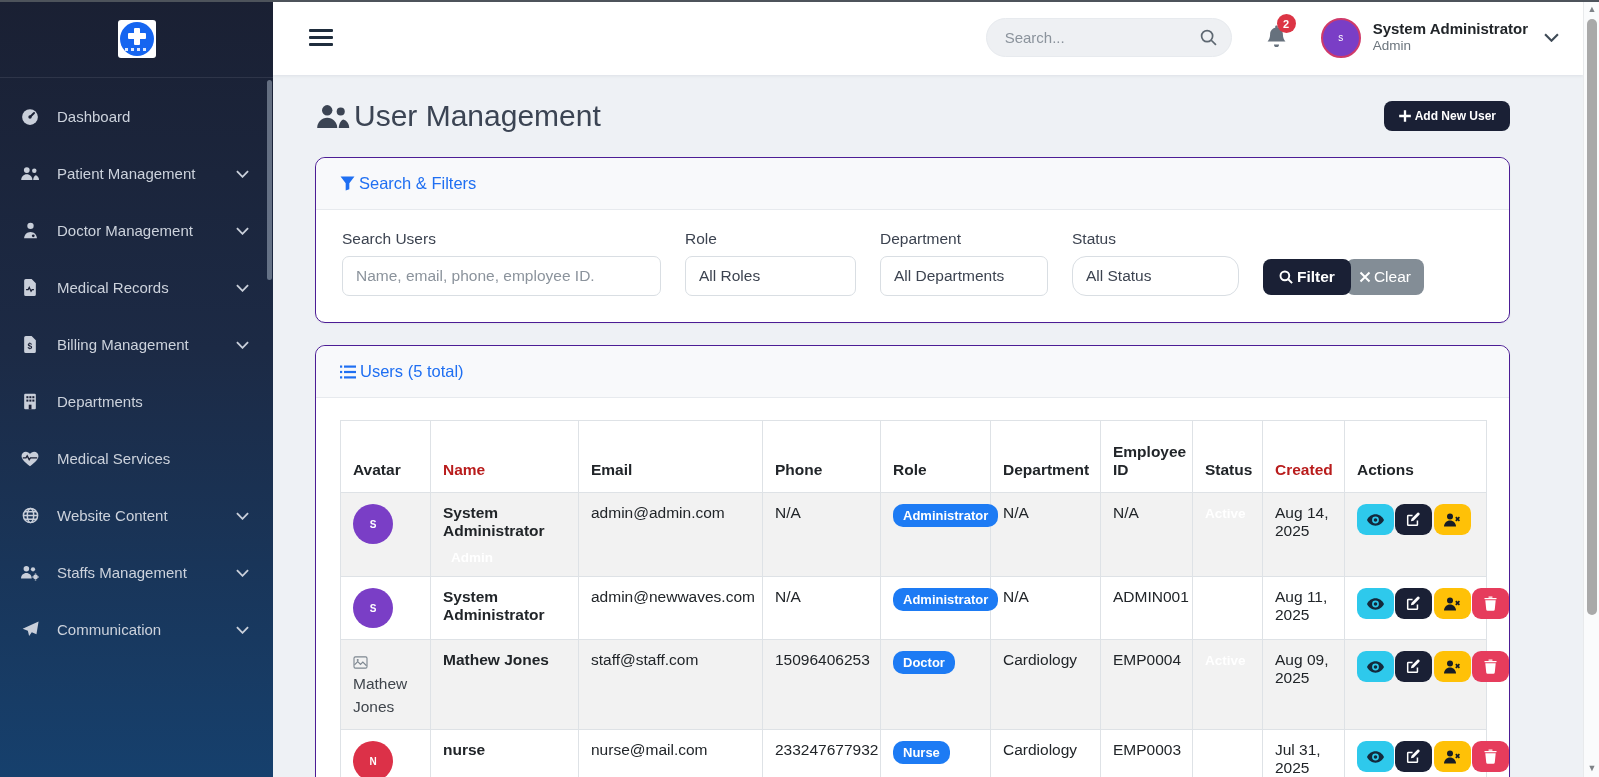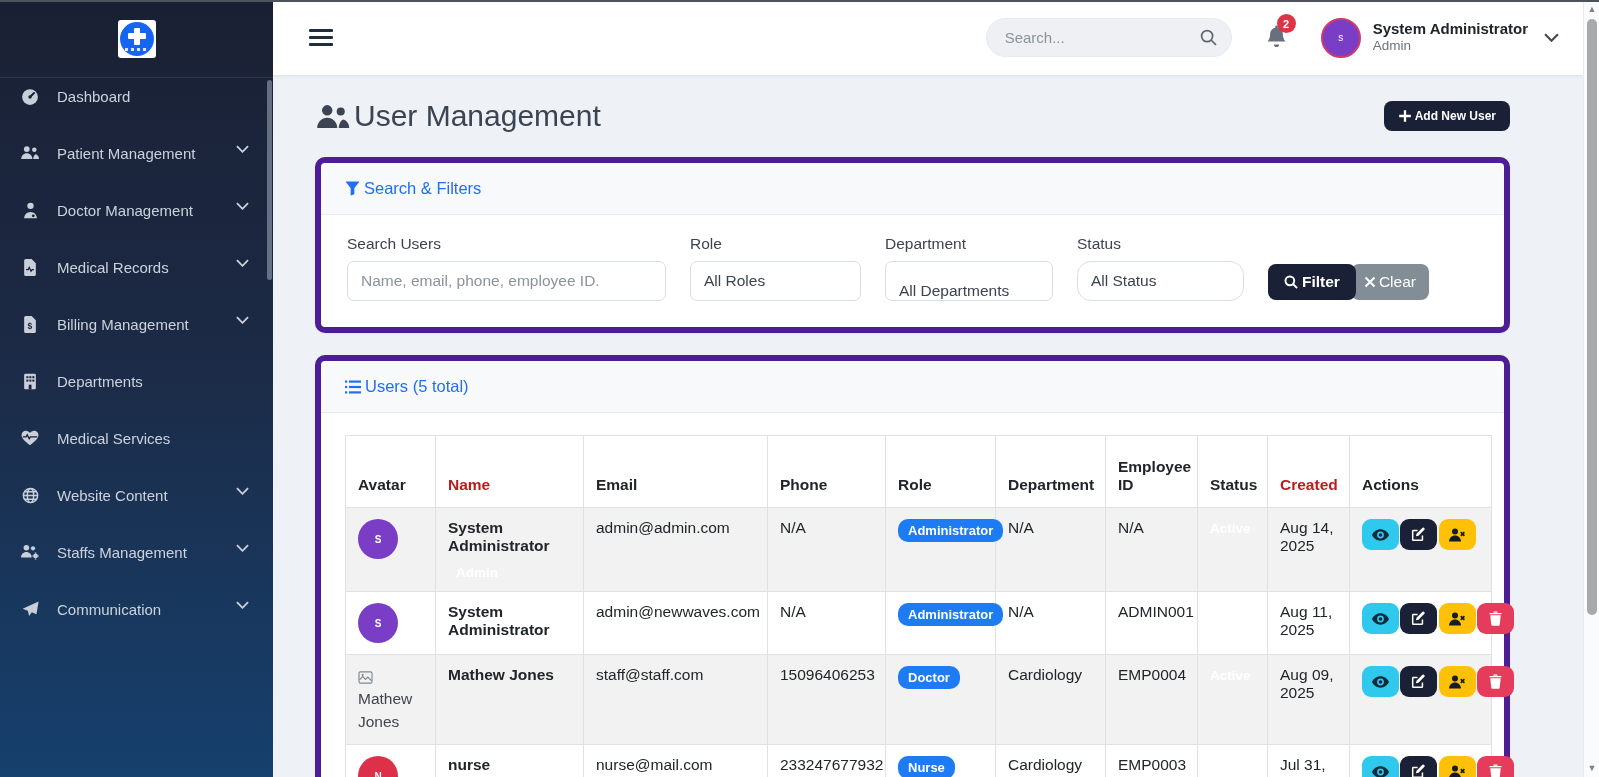--- a/index.html
+++ b/index.html
@@ -12,21 +12,21 @@
     background:linear-gradient(180deg,#1a2033 0%,#1c2a45 45%,#16406d 100%); z-index:5; }
   .logo-area { height:78px; display:flex; align-items:center; justify-content:center;
     border-bottom:1px solid rgba(255,255,255,.09); }
   .logo-sq { width:38px; height:38px; background:#fff; border-radius:3px; display:flex; align-items:center; justify-content:center; }
   .logo-circle { width:34px; height:34px; background:#1565f0; border-radius:50%; position:relative; }
   .logo-circle .cross-v { position:absolute; left:14px; top:6px; width:6px; height:17px; background:#fff; border-radius:1px; }
   .logo-circle .cross-h { position:absolute; left:8px; top:11.5px; width:18px; height:6px; background:#fff; border-radius:1px; }
   .logo-circle .pulse { position:absolute; left:5px; bottom:5px; width:24px; height:3px;
     background:repeating-linear-gradient(90deg,#fff 0 3px,transparent 3px 6px); opacity:.85; }
   .nav { padding-top:10px; }
-  .nav-item { height:57px; display:flex; align-items:flex-start; padding:0 24px 0 20px; gap:17px;
+  .nav-item { height:57px; display:flex; align-items:center; padding:0 24px 0 20px; gap:17px;
     color:#ccd2dc; font-size:15px; cursor:pointer; }
   .nav-item .nicon { width:20px; flex:none; display:flex; justify-content:center; color:#c9cfda; }
   .nav-item .chev { margin-left:auto; color:#c9cfda; display:flex; }
   .side-scroll-thumb { position:absolute; right:1px; top:80px; width:5px; height:200px;
     background:rgba(190,203,220,.45); border-radius:3px; }
 
   
   .main { flex:1; display:flex; flex-direction:column; min-width:0; margin-right:16px; }
   .topbar { height:75px; background:#fff; display:flex; align-items:center;
     padding:0 24px 0 36px; box-shadow:0 1px 3px rgba(30,40,60,.08); position:relative; z-index:4; }
@@ -51,33 +51,33 @@
   .user-menu .chev { margin-left:16px; color:#3e4a56; display:flex; }
 
   .content { flex:1; padding:22px 73px 0 42px; overflow:hidden; }
 
   .title-row { display:flex; align-items:center; justify-content:space-between; margin:2px 0 24px; }
   .page-title { display:flex; align-items:center; gap:3px; font-size:30px; font-weight:500; color:#3b4453; }
   .btn-add { display:flex; align-items:center; gap:3px; background:#1a2035; color:#fff; border:none;
     font-family:"Liberation Sans",sans-serif; font-size:12px; font-weight:bold; padding:8px 14px;
     border-radius:8px; cursor:pointer; }
 
-  .card { background:#fff; border:6px solid #4c1d95; border-radius:10px; box-shadow:0 1px 2px rgba(30,40,60,.05);
+  .card { background:#fff; border:1px solid #4c1d95; border-radius:10px; box-shadow:0 1px 2px rgba(30,40,60,.05);
     margin-bottom:22px; }
   .card-header { display:flex; align-items:center; gap:4px; padding:16px 24px; background:#f8f9fb;
     border-bottom:1px solid #e7eaee; border-radius:10px 10px 0 0; color:#1f6ff2; font-size:16.5px; }
 
   .filters-body { display:flex; align-items:flex-end; gap:24px; padding:20px 26px 26px; }
   .field label { display:block; font-size:15.5px; color:#3c4350; margin-bottom:8px; }
   .text-input, .select-box { height:40px; border:1px solid #d9dee3; border-radius:7px; background:#fff;
     font-size:15.5px; color:#3c4350; display:flex; align-items:center; padding:0 13px; }
   .text-input input { border:none; outline:none; width:100%; font-size:15.5px; color:#3c4350;
     font-family:"Liberation Sans",sans-serif; background:transparent; }
   .text-input input::placeholder { color:#8b939c; }
-  .w-search { width:319px; } .w-role { width:171px; } .w-dept { width:168px;align-items:flex-end; } .w-status { width:167px;border-radius:14px; }
+  .w-search { width:319px; } .w-role { width:171px; } .w-dept { width:168px; } .w-status { width:167px;border-radius:14px; }
   .filter-btn-group { display:flex; margin-bottom:1px; }
   .btn-filter { position:relative; z-index:1; display:flex; align-items:center; gap:4px; background:#1a2035; color:#fff;
     border:none; font-size:15.5px; font-weight:bold; padding:9px 16px; border-radius:8px; cursor:pointer;
     font-family:"Liberation Sans",sans-serif; }
   .btn-clear { display:flex; align-items:center; gap:3px; background:#838d96; color:#fff; border:none;
     font-size:15.5px; padding:9px 13px; border-radius:8px; margin-left:-5px; cursor:pointer;
     font-family:"Liberation Sans",sans-serif; }
 
   .users-body { padding:22px 24px 24px; }
   table { border-collapse:collapse; table-layout:fixed; width:1146px; font-size:15.5px; color:#212529; }

